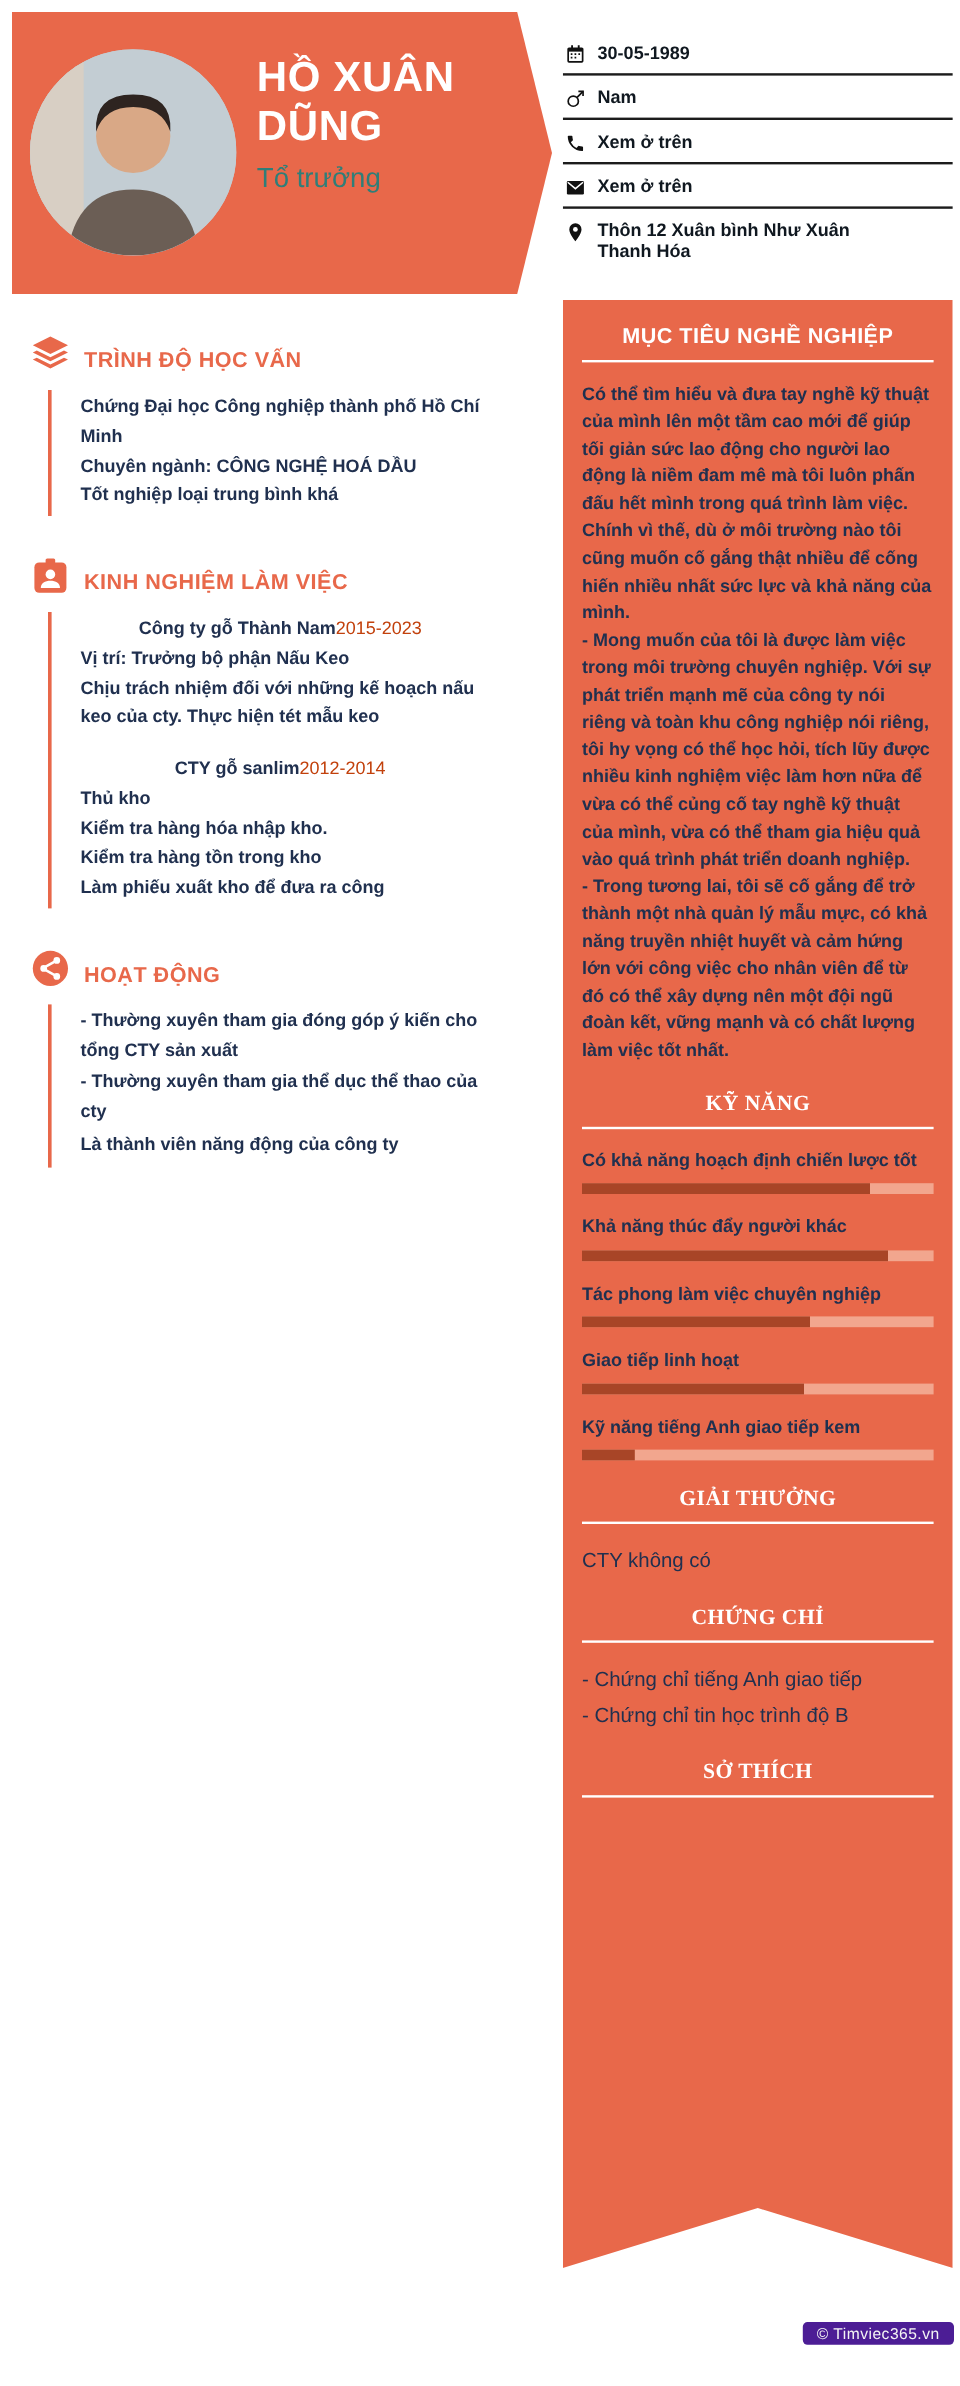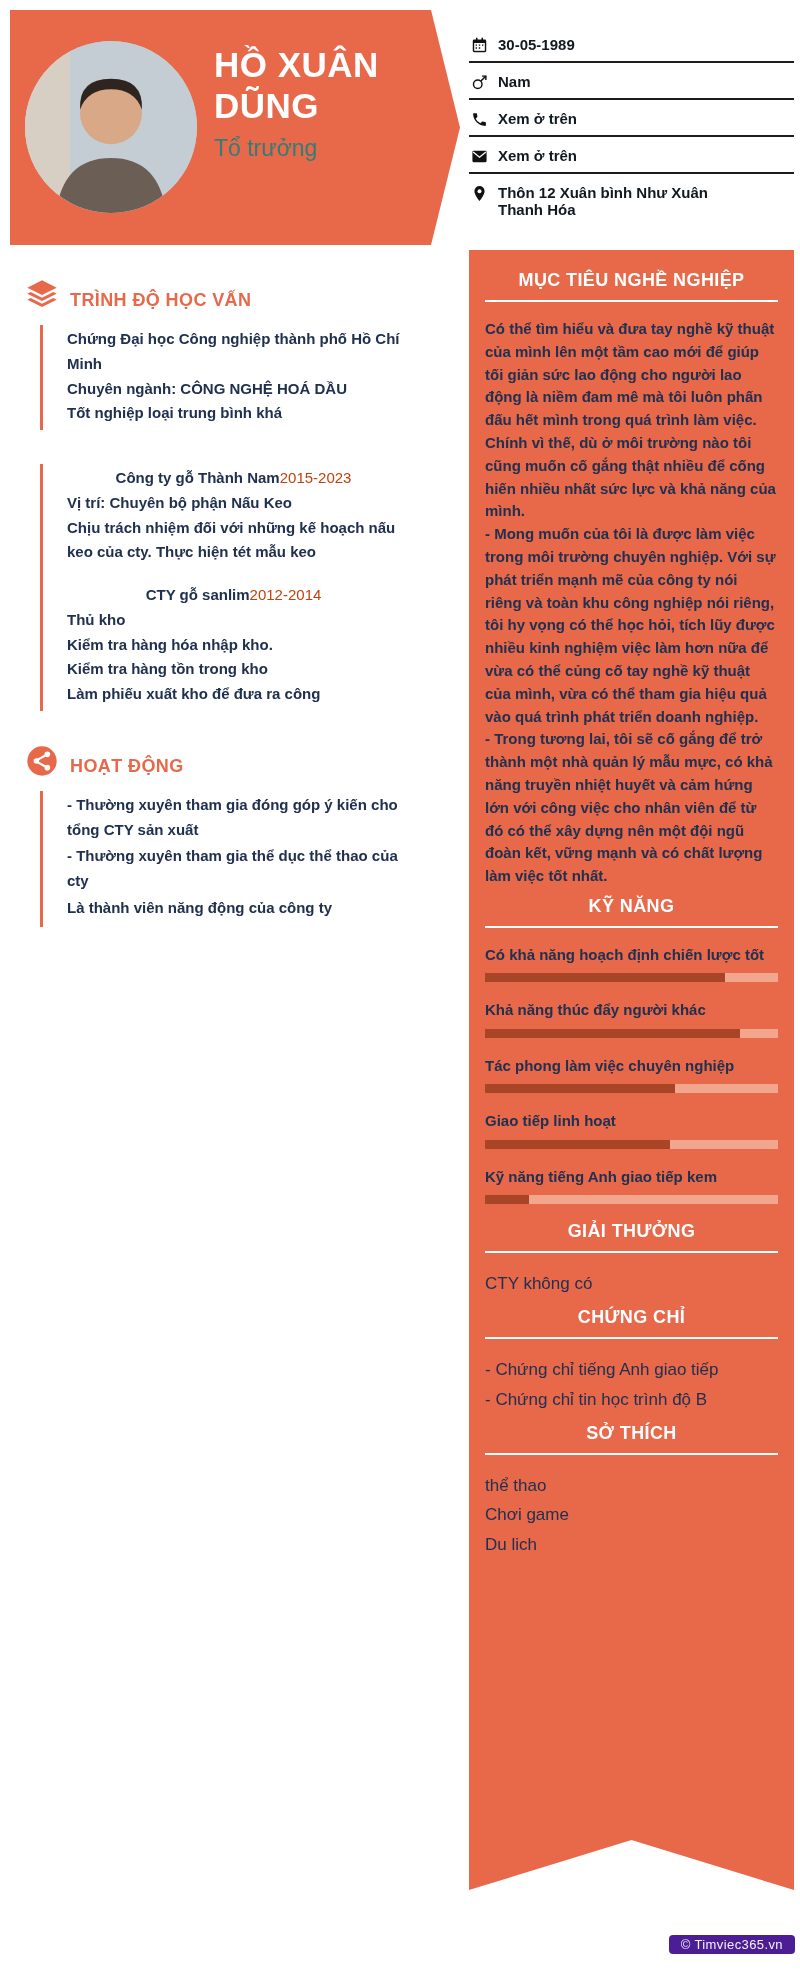--- a/index.html
+++ b/index.html
@@ -38,21 +38,21 @@
   .job:last-child { margin-bottom: 0; }
   .job-head { display: flex; justify-content: center; align-items: baseline; }
   .job-head .period { font-weight: normal; color: #c2410c; }
   .act-line { margin-bottom: 2px; }
 
   
   .panel { width: 325px; height: 1640px; background: #e8684a; padding: 14px 16px 0; overflow: hidden;
     clip-path: polygon(0 0, 100% 0, 100% 100%, 50% calc(100% - 50px), 0 100%); }
   .ptitle { color: #fff; font-size: 18px; font-weight: bold; text-align: center; letter-spacing: .4px;
     padding-bottom: 9px; border-bottom: 2px solid #fff; margin: 6px 0 16px; }
-  .ptitle.later { margin-top: 8px; }
+  .ptitle.later { margin-top: 21px; font-family: Liberation Serif, serif; }
   .ptext { color: #20304f; font-size: 15px; font-weight: bold; line-height: 1.52; }
   .ptext p { margin: 0; }
   .skill { margin-bottom: 17px; }
   .skill-label { color: #20304f; font-size: 15px; font-weight: bold; line-height: 1.5; margin-bottom: 7px; }
   .bar { width: 100%; height: 9px; background: #f2a68e; }
   .bar .fill { height: 100%; background: #a84527; }
   .plines div { color: #20304f; font-size: 17px; font-weight: normal; line-height: 1.75; }
 
   
   .footer-credit { position: absolute; right: 5px; bottom: 34px; background: #4c1d95; color: #f4f4f4;
@@ -95,27 +95,38 @@
           <h2>TRÌNH ĐỘ HỌC VẤN</h2>
         </div>
         <div class="sec-body">
           <div>Chứng Đại học Công nghiệp thành phố Hồ Chí Minh</div>
           <div>Chuyên ngành: CÔNG NGHỆ HOÁ DẦU</div>
           <div>Tốt nghiệp loại trung bình khá</div>
         </div>
       </section>
 
       <section class="lsec">
+        <div class="sec-head">
+          <span class="sec-icon">
+            <svg viewBox="0 0 24 24">
+              <rect x="9" y="1" width="6" height="5" rx="1" fill="#e8684a"></rect>
+              <rect x="2" y="3.5" width="20" height="19" rx="3" fill="#e8684a"></rect>
+              <circle cx="12" cy="11" r="3" fill="#fff"></circle>
+              <path d="M6 19.5c0-3 2.7-4.5 6-4.5s6 1.5 6 4.5z" fill="#fff"></path>
+            </svg>
+          </span>
+          <h2>KINH NGHIỆM LÀM VIỆC</h2>
+        </div>
         <div class="sec-body">
           <div class="job">
             <div class="job-head">
               <span class="company">Công ty gỗ Thành Nam</span>
               <span class="period">2015-2023</span>
             </div>
-            <div>Vị trí: Chuyên bộ phận Nấu Keo</div>
+            <div>Vị trí: Trưởng bộ phận Nấu Keo</div>
             <div class="pre">Chịu trách nhiệm đối với những kế hoạch nấu keo của cty. Thực hiện tét mẫu keo</div>
           </div>
           <div class="job">
             <div class="job-head">
               <span class="company">CTY gỗ sanlim</span>
               <span class="period">2012-2014</span>
             </div>
             <div>Thủ kho</div>
             <div class="pre">Kiểm tra hàng hóa nhập kho.
 Kiểm tra hàng tồn trong kho
@@ -246,24 +257,19 @@
           <div>CTY không có</div>
         </div>
 
         <div class="ptitle later">CHỨNG CHỈ</div>
         <div class="plines">
           <div>- Chứng chỉ tiếng Anh giao tiếp</div>
           <div>- Chứng chỉ tin học trình độ B</div>
         </div>
 
         <div class="ptitle later">SỞ THÍCH</div>
-        <div class="plines">
-          <div>thể thao</div>
-          <div>Chơi game</div>
-          <div>Du lich</div>
-        </div>
 
       </div>
     </div>
   </div>
 
   <div class="footer-credit">© Timviec365.vn</div>
 </div>
 
 </body></html>

